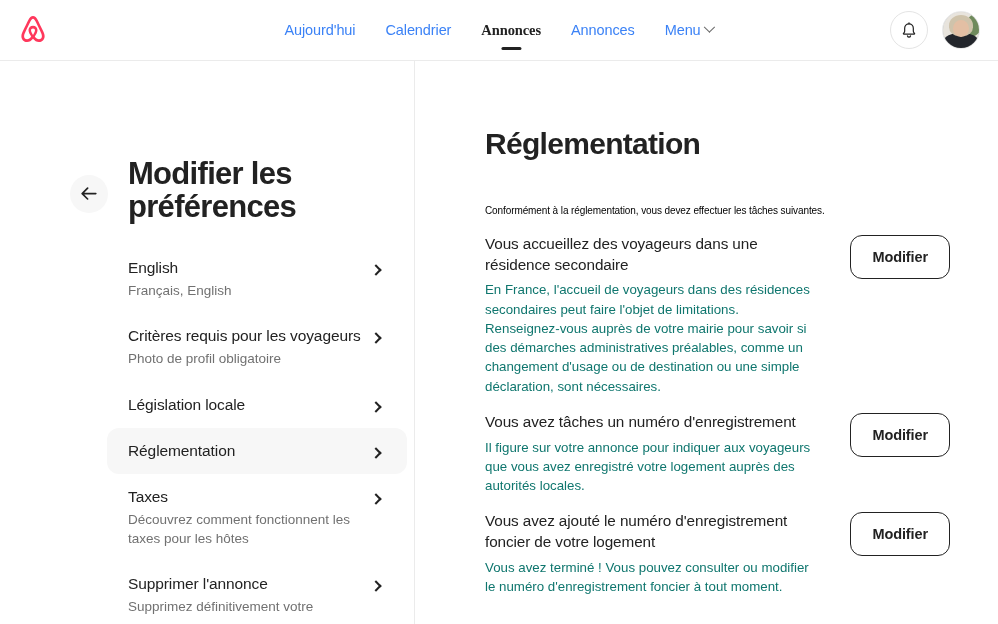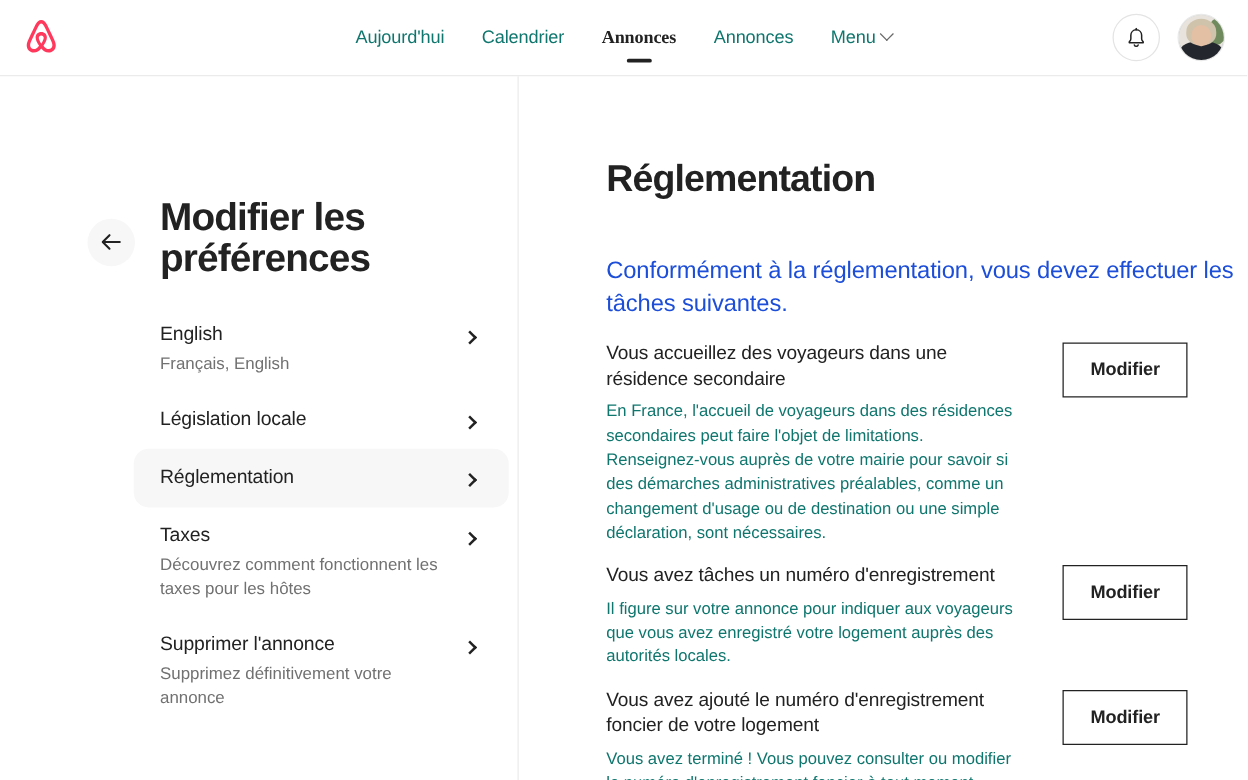--- a/index.html
+++ b/index.html
@@ -43,21 +43,21 @@
     transform: translateX(-50%);
     display: flex;
     align-items: center;
     gap: 30px;
     height: 100%;
   }
 
   .nav-item {
     position: relative;
     font-size: 14.5px;
-    color: #0f766e;
+    color: #3b82f6;
     cursor: pointer;
     letter-spacing: -0.1px;
     white-space: nowrap;
     padding: 2px 0;
     display: flex;
     align-items: center;
     gap: 5px;
   }
 
   .nav-item.active {
@@ -219,22 +219,22 @@
   .main-title {
     font-size: 30px;
     font-weight: bold;
     letter-spacing: -0.7px;
     color: #222222;
     line-height: 1.1;
   }
 
   .main-intro {
     margin-top: 44px;
-    font-size: 19px;
-    color: #1d4ed8;
+    font-size: 10px;
+    color: #000000;
     letter-spacing: -0.1px;
     line-height: 1.4;
   }
 
   .task {
     display: flex;
     align-items: flex-start;
     margin-top: 16px;
     padding-right: 48px;
   }
@@ -255,21 +255,21 @@
     line-height: 1.45;
   }
 
   .task-action {
     margin-left: auto;
     padding-top: 1px;
   }
 
   .btn-modify {
     border: 1px solid #222222;
-    border-radius: 0;
+    border-radius: 12px;
     background: #fff;
     font-family: "Liberation Sans", sans-serif;
     font-size: 14.5px;
     font-weight: bold;
     color: #222222;
     padding: 13px 21px;
     cursor: pointer;
     letter-spacing: -0.1px;
     white-space: nowrap;
   }
@@ -335,20 +335,25 @@
     <h1 class="sb-title">Modifier les préférences</h1>
 
     <div class="sb-list">
 
       <div class="sb-item">
         <div class="sb-item-title">English</div>
         <div class="sb-item-sub">Français, English</div>
         <span class="chev-right"></span>
       </div>
 
+      <div class="sb-item">
+        <div class="sb-item-title">Critères requis pour les voyageurs</div>
+        <div class="sb-item-sub">Photo de profil obligatoire</div>
+        <span class="chev-right"></span>
+      </div>
 
       <div class="sb-item">
         <div class="sb-item-title">Législation locale</div>
         <span class="chev-right"></span>
       </div>
 
       <div class="sb-item selected">
         <div class="sb-item-title">Réglementation</div>
         <span class="chev-right"></span>
       </div>

